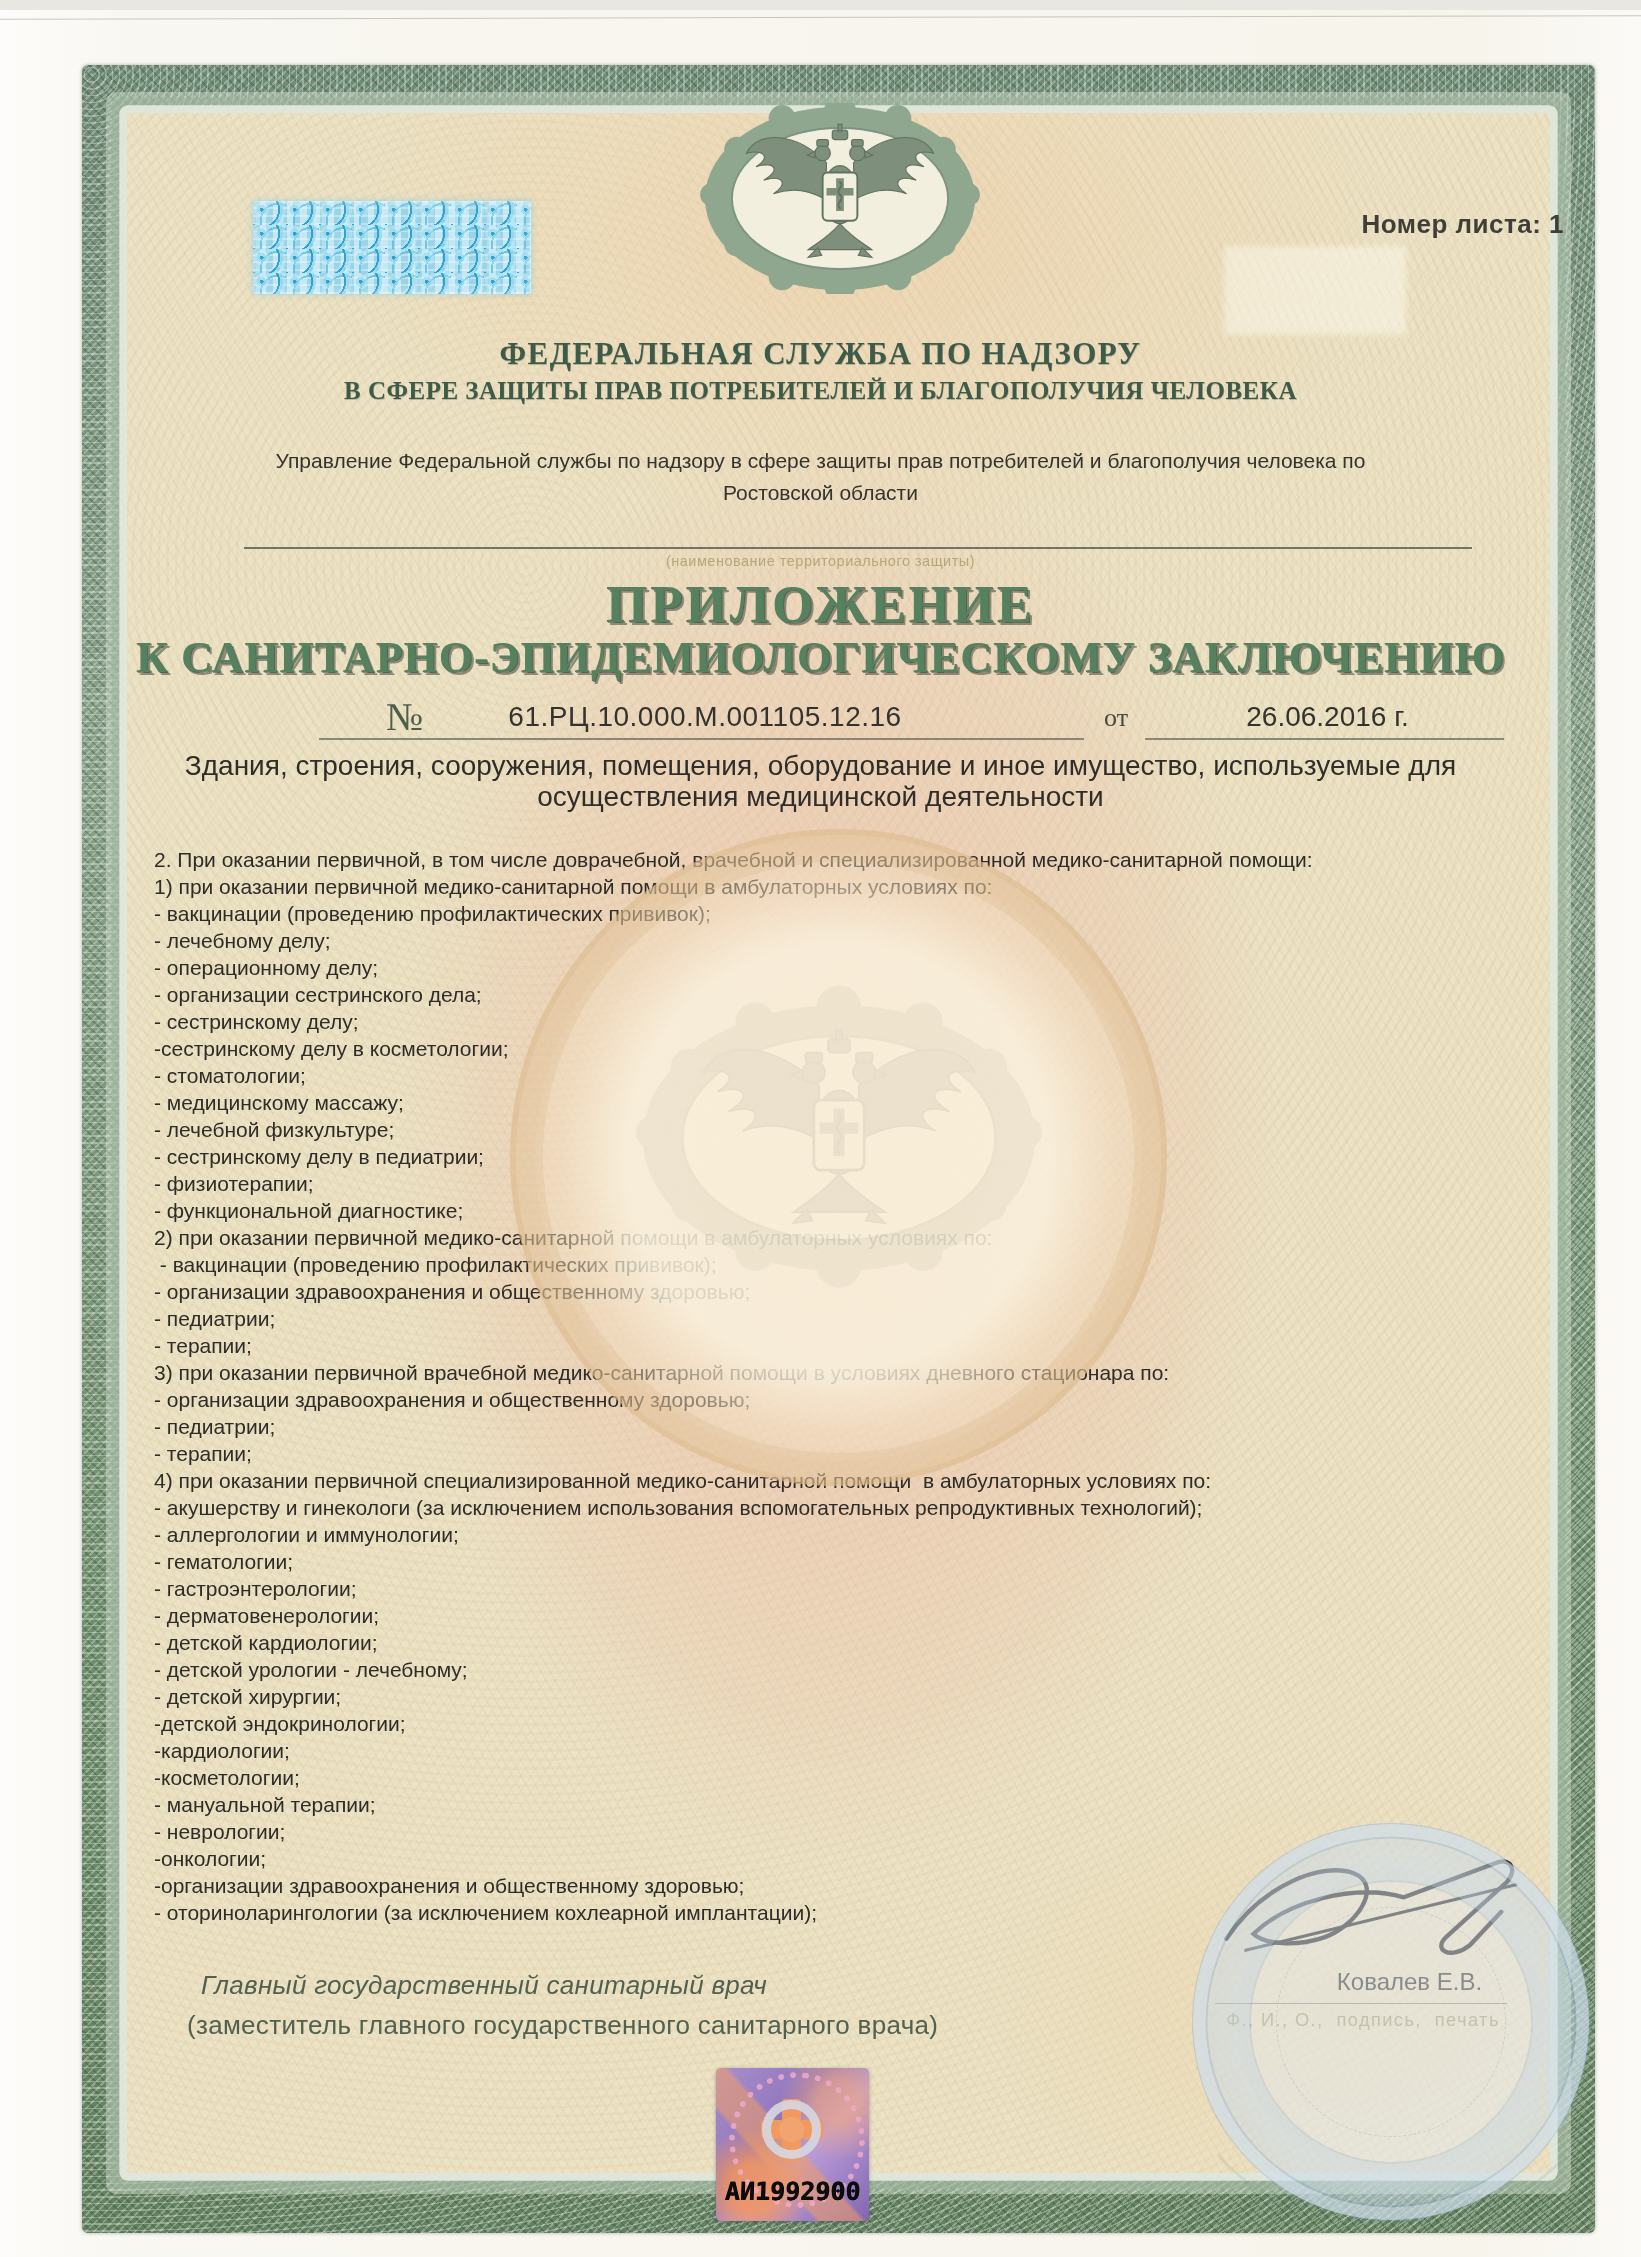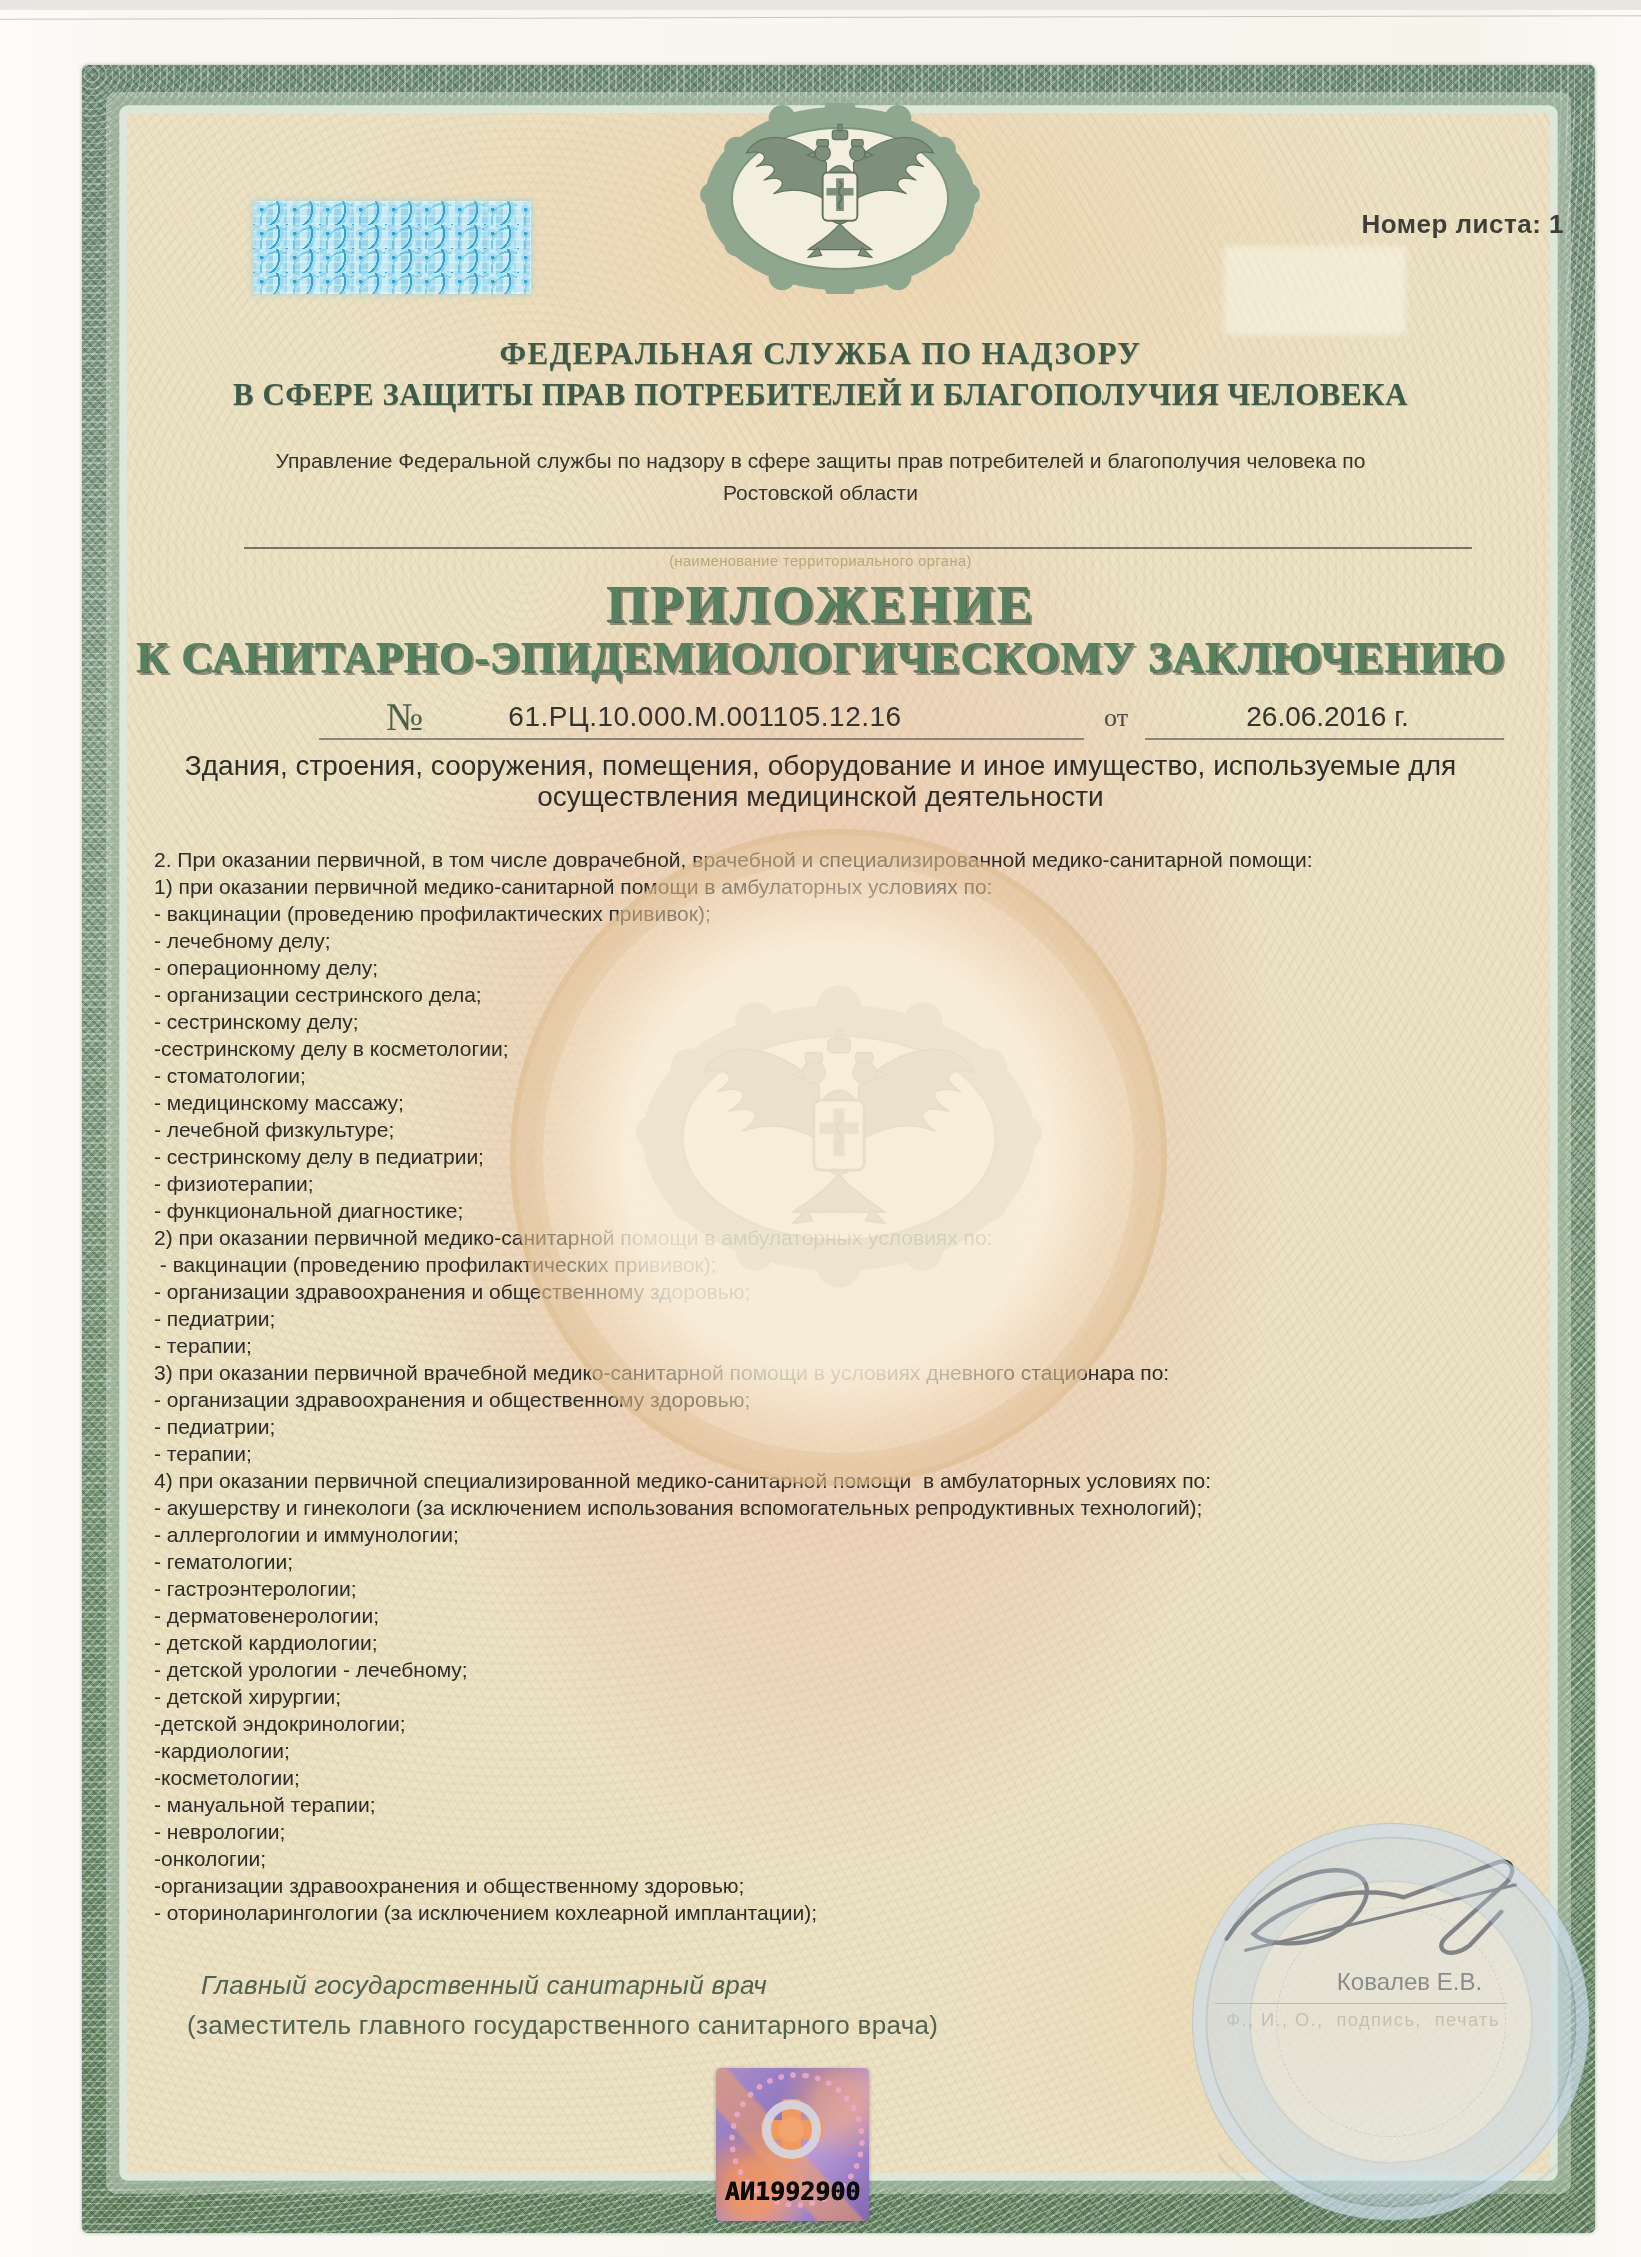--- a/index.html
+++ b/index.html
@@ -48,21 +48,21 @@
       repeating-linear-gradient(90deg, rgba(70,175,215,.30) 0 6.8px, rgba(205,240,250,.35) 6.8px 13.5px);
     background-size:33px 24px,33px 24px,auto,auto;
     box-shadow:0 0 6.8px rgba(110,195,228,.55), inset 0 0 9.7px rgba(255,255,255,.5);
   }
   .erased-patch{left:1224px;top:236px;width:182px;height:89px;background:rgba(249,245,231,.55);filter:blur(2.9px);border-radius:3.9px;}
   .sheet-number{left:1284px;top:199px;width:280px;text-align:right;font-weight:700;font-size:26px;color:#3f3e39;letter-spacing:0.5px;}
   .emblem{left:700px;top:93px;width:280px;height:191px;}
   
   .hdr{font-family:"Liberation Serif",serif;font-weight:700;color:#3e5b49;text-shadow:0.5px 0.5px 0 rgba(40,60,45,.25);}
   .hdr1{top:326px;font-size:31px;letter-spacing:1.4px;}
-  .hdr2{top:367px;font-size:31px;letter-spacing:0.5px;}
+  .hdr2{top:367px;font-size:25px;letter-spacing:0.5px;}
   .dept{color:#34332e;font-size:21px;}
   .dept1{top:439px;}
   .dept2{top:471px;}
   .org-rule{left:244px;top:537px;width:1228px;height:1.9px;background:#55544e;opacity:.78;}
   .org-caption{top:543px;font-size:14.5px;color:#b5a77a;letter-spacing:0.5px;}
   
   .title{font-family:"Liberation Serif",serif;font-weight:700;color:#55815f;text-shadow:2.9px 2.9px 0 rgba(44,58,46,.5),1px 1px 0 rgba(44,58,46,.5);}
   .title1{top:564px;font-size:53px;letter-spacing:2.9px;}
   .title2{top:622px;font-size:44px;letter-spacing:1px;}
   
@@ -182,21 +182,21 @@
     </svg>
 
     <div class="abs erased-patch"></div>
     <div class="abs sheet-number">Номер листа: 1</div>
 
     <div class="abs center hdr hdr1">ФЕДЕРАЛЬНАЯ СЛУЖБА ПО НАДЗОРУ</div>
     <div class="abs center hdr hdr2">В СФЕРЕ ЗАЩИТЫ ПРАВ ПОТРЕБИТЕЛЕЙ И БЛАГОПОЛУЧИЯ  ЧЕЛОВЕКА</div>
     <div class="abs center dept dept1">Управление Федеральной службы по надзору в сфере защиты прав потребителей и благополучия человека по</div>
     <div class="abs center dept dept2">Ростовской области</div>
     <div class="abs org-rule"></div>
-    <div class="abs center org-caption">(наименование территориального органа)</div>
+    <div class="abs center org-caption">(наименование территориального защиты)</div>
 
     <div class="abs center title title1">ПРИЛОЖЕНИЕ</div>
     <div class="abs center title title2">К САНИТАРНО-ЭПИДЕМИОЛОГИЧЕСКОМУ ЗАКЛЮЧЕНИЮ</div>
 
     <div class="abs num-sign">№</div>
     <div class="abs num-value">61.РЦ.10.000.М.001105.12.16</div>
     <div class="abs num-ot">от</div>
     <div class="abs num-date">26.06.2016 г.</div>
     <div class="abs uline uline1"></div>
     <div class="abs uline uline2"></div>

